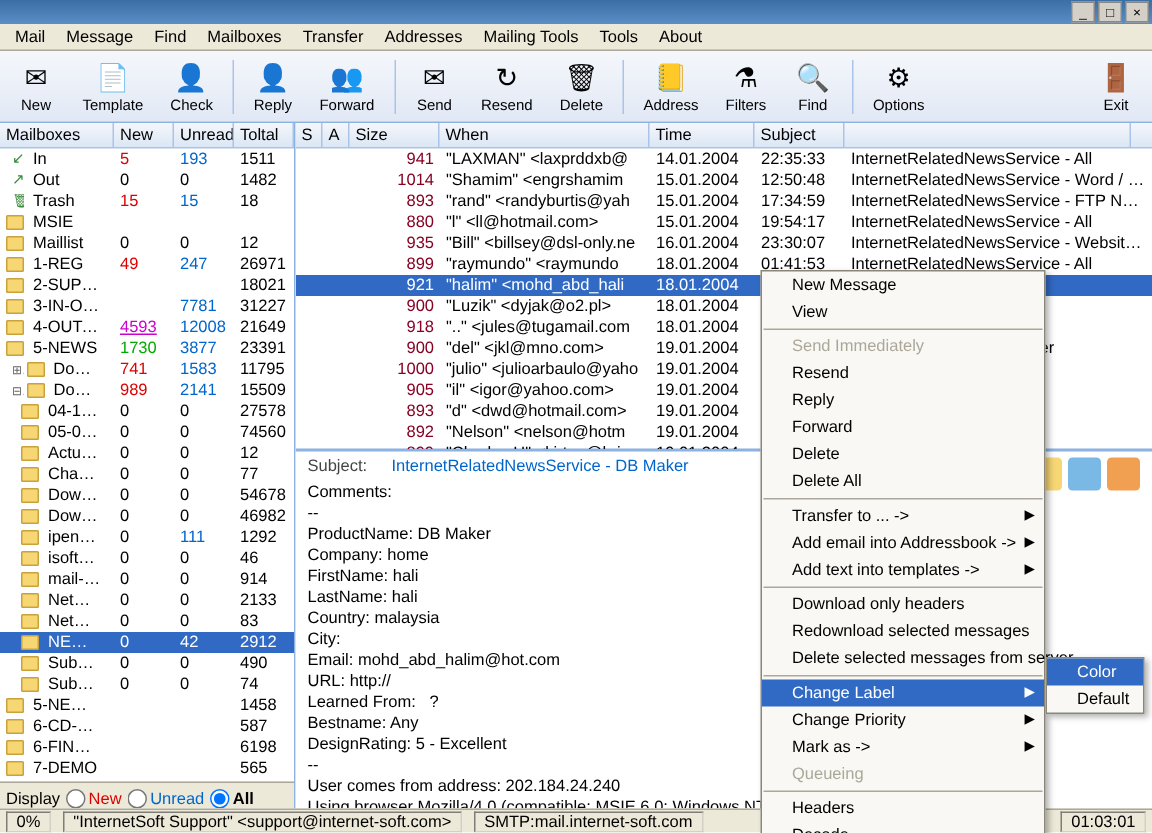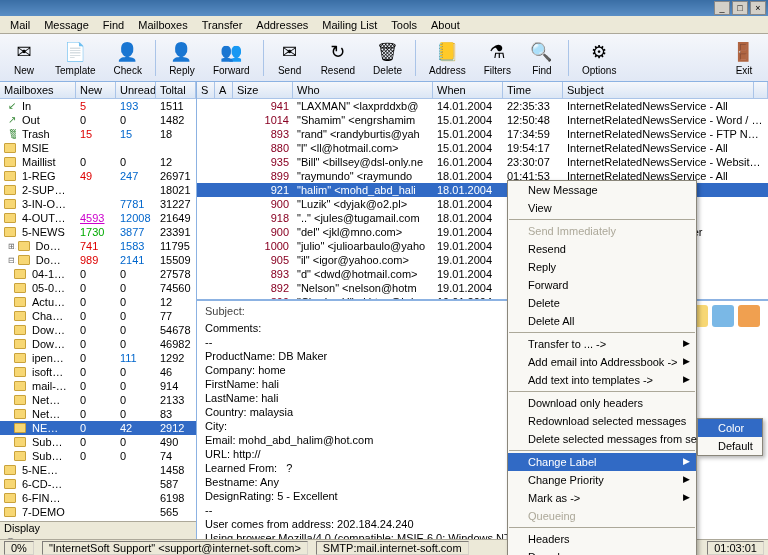--- a/index.html
+++ b/index.html
@@ -47,25 +47,25 @@
 .preview .pb { margin-top: 4px; white-space: pre; line-height: 14px; color: #000; }
 .preview .picon { position: absolute; top: 4px; right: 8px; display: flex; gap: 4px; }
 .preview .picon div { width: 22px; height: 22px; border-radius: 3px; }
 .ctx { position: absolute; background: #f9f8f4; border: 1px solid #8a867a; box-shadow: 2px 2px 4px rgba(0,0,0,.3); font-size: 11px; z-index: 100; }
 .ctx .ci { padding: 3px 24px 3px 20px; cursor: pointer; white-space: nowrap; position: relative; }
 .ctx .ci.dis { color: #aca899; }
 .ctx .ci.hl { background: #316ac5; color: #fff; }
 .ctx .csep { height: 1px; background: #aca899; margin: 2px 1px; }
 .ctx .ci .arr { position: absolute; right: 6px; top: 3px; font-size: 9px; }
 .ctx1 { left: 507px; top: 180px; width: 190px; }
-.ctx2 { left: 697px; top: 418px; width: 66px; }
+.ctx2 { left: 697px; top: 438px; width: 66px; }
 .statusbar { height: 16px; background: #ece9d8; border-top: 1px solid #aca899; display: flex; align-items: center; font-size: 10px; padding: 0 4px; gap: 8px; position: absolute; bottom: 0; left: 0; right: 0; }
 .statusbar .sseg { border: 1px inset #d4d0c8; padding: 0 6px; height: 14px; line-height: 12px; }
 .statusbar .sfill { flex: 1; }
-.filter-tabs { height: 18px; background: #ece9d8; border-top: 1px solid #aca899; display: flex; align-items: flex-start; padding: 0 4px; font-size: 10px; gap: 4px; flex-direction: column; }
+.filter-tabs { height: 18px; background: #ece9d8; border-top: 1px solid #aca899; display: flex; align-items: flex-end; padding: 0 4px; font-size: 10px; gap: 4px; }
 .filter-tabs label { display: flex; align-items: center; gap: 2px; cursor: pointer; }
 .filter-tabs .ft-d { color: #000; }
 .filter-tabs .ft-n { color: #d00; }
 .filter-tabs .ft-u { color: #06c; }
 .filter-tabs .ft-a { color: #000; font-weight: bold; }
 .sb-scroll::-webkit-scrollbar, .grid-body::-webkit-scrollbar { width: 14px; }
 .sb-scroll::-webkit-scrollbar-track, .grid-body::-webkit-scrollbar-track { background: #f1efe2; }
 .sb-scroll::-webkit-scrollbar-thumb, .grid-body::-webkit-scrollbar-thumb { background: #c1d2ee; border: 1px solid #8cb2e2; }
 </style>
 </head>
@@ -77,21 +77,21 @@
   <div class="btn">×</div>
 </div>
 
 <div class="menubar" id="menubar">
     <span>Mail</span>
     <span>Message</span>
     <span>Find</span>
     <span>Mailboxes</span>
     <span>Transfer</span>
     <span>Addresses</span>
-    <span>Mailing List</span>
+    <span>Mailing Tools</span>
     <span>Tools</span>
     <span>About</span>
   </div>
 
 <div class="toolbar" id="toolbar">
     <div class="tbtn">
       <div class="ticon">✉</div>
       <div class="tlabel">New</div>
     </div>
     <div class="tbtn">
@@ -453,21 +453,20 @@
           <span class="ft-a">All</span>
         </label>
     </div>
   </div>
 
   <div class="content">
     <div class="grid-head">
       <span>S</span>
       <span>A</span>
       <span>Size</span>
-      <span>Who</span>
       <span>When</span>
       <span>Time</span>
       <span>Subject</span>
       <span></span>
     </div>
     <div class="grid-body" id="grid">
         <div class="gr">
           <span></span>
           <span></span>
           <span class="sz">941</span>
@@ -605,20 +604,21 @@
       </div>
 
     <div class="preview">
       <div class="picon">
         <div style="background:#f7d774"></div>
         <div style="background:#7ab8e6"></div>
         <div style="background:#f0a050"></div>
       </div>
       <div class="ph">
         <span class="pl">Subject:</span>
+        <span class="pv">InternetRelatedNewsService - DB Maker</span>
       </div>
       <div class="pb">Comments:
 --
 ProductName: DB Maker
 Company: home
 FirstName: hali
 LastName: hali
 Country: malaysia
 City:
 Email: mohd_abd_halim@hot.com

